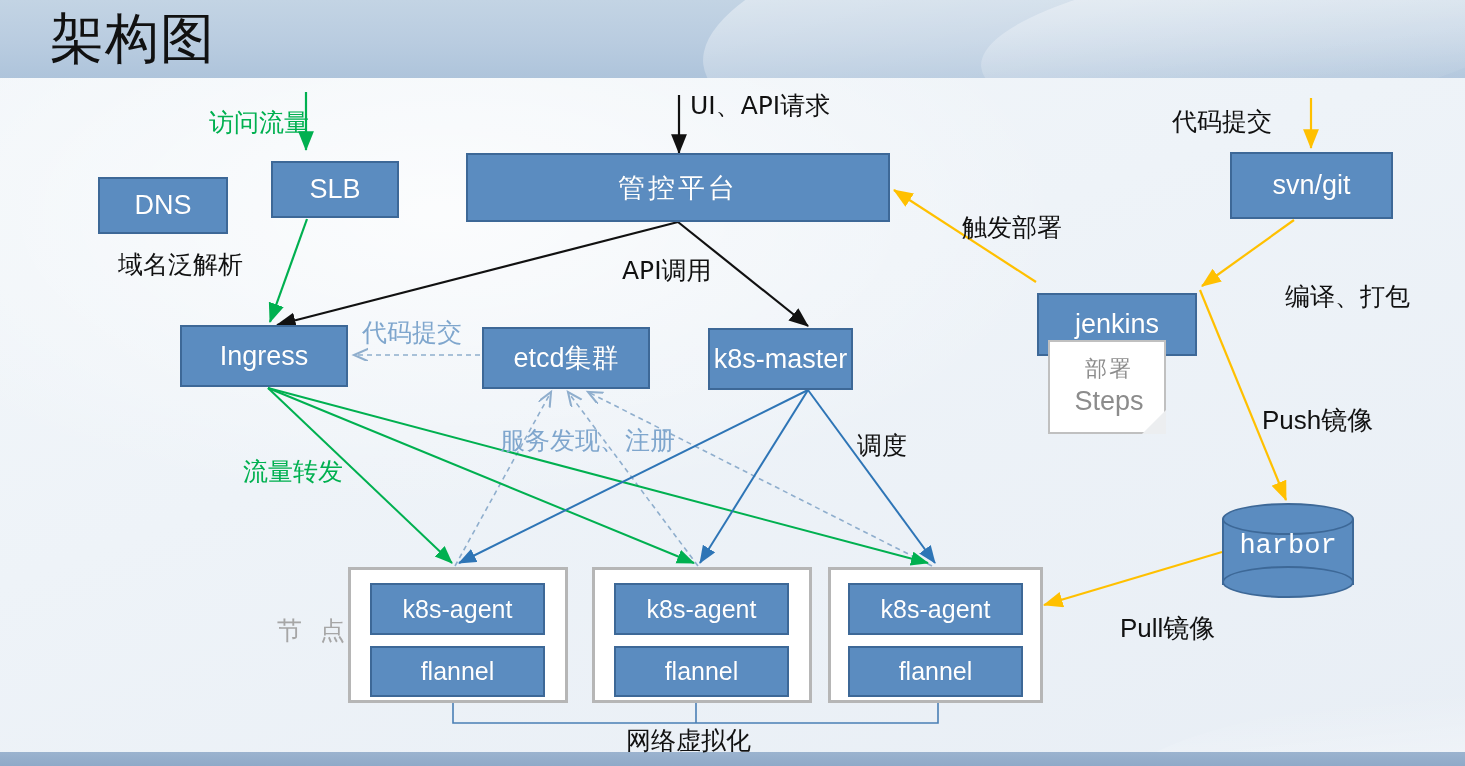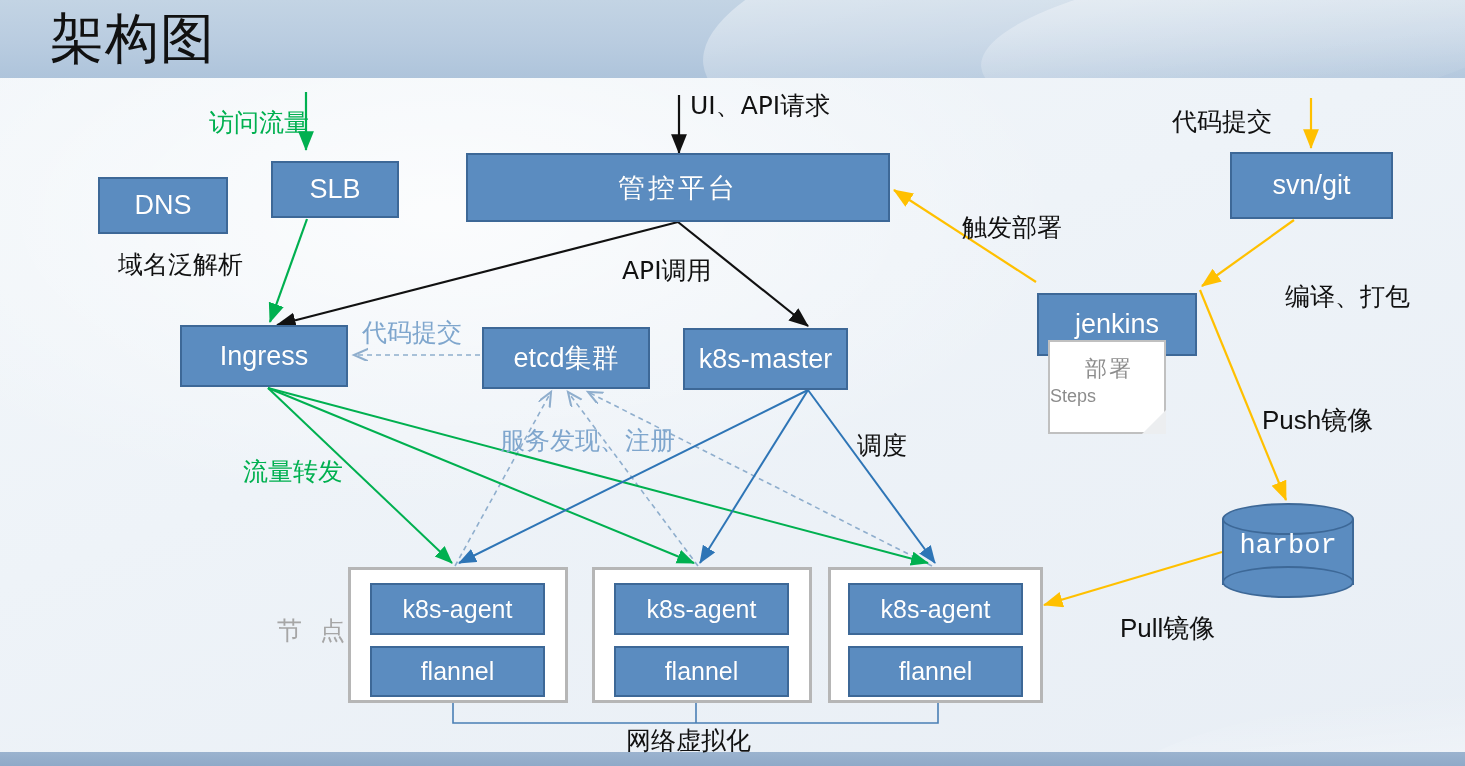--- a/index.html
+++ b/index.html
@@ -165,23 +165,23 @@
     left: 0; top: 12px; width: 118px;
     text-align: center;
     color: #8c8c8c;
     font-size: 22px;
     font-family: Liberation Sans, sans-serif;
     letter-spacing: 2px;
   }
   #steps-note .note-l2 {
     position: absolute;
     left: 0; top: 44px; width: 118px;
-    text-align: left;
+    text-align: center;
     color: #8c8c8c;
-    font-size: 18px;
+    font-size: 27px;
     font-family: "Liberation Sans", sans-serif;
   }
   
   .lbl {
     position: absolute;
     white-space: nowrap;
     font-size: 25px;
     line-height: 1;
     font-family: "DejaVu Sans", "Liberation Sans", sans-serif;
   }
@@ -273,21 +273,21 @@
   <div class="node cn" style="left:466px; top:153px; width:424px; height:69px;">
     <span>管控平台</span>
   </div>
 
   <div class="node" style="left:180px; top:325px; width:168px; height:62px;">
     <span>Ingress</span>
   </div>
   <div class="node" style="left:482px; top:327px; width:168px; height:62px;text-align:right;">
     <span>etcd集群</span>
   </div>
-  <div class="node" style="left:683px; top:328px; width:165px; height:62px;">
+  <div class="node" style="left:708px; top:328px; width:145px; height:62px;">
     <span>k8s-master</span>
   </div>
 
   <div class="node" style="left:1230px; top:152px; width:163px; height:67px;">
     <span>svn/git</span>
   </div>
   <div class="node" style="left:1037px; top:255px; width:160px; height:63px;margin-top:38px;">
     <span>jenkins</span>
   </div>
 

